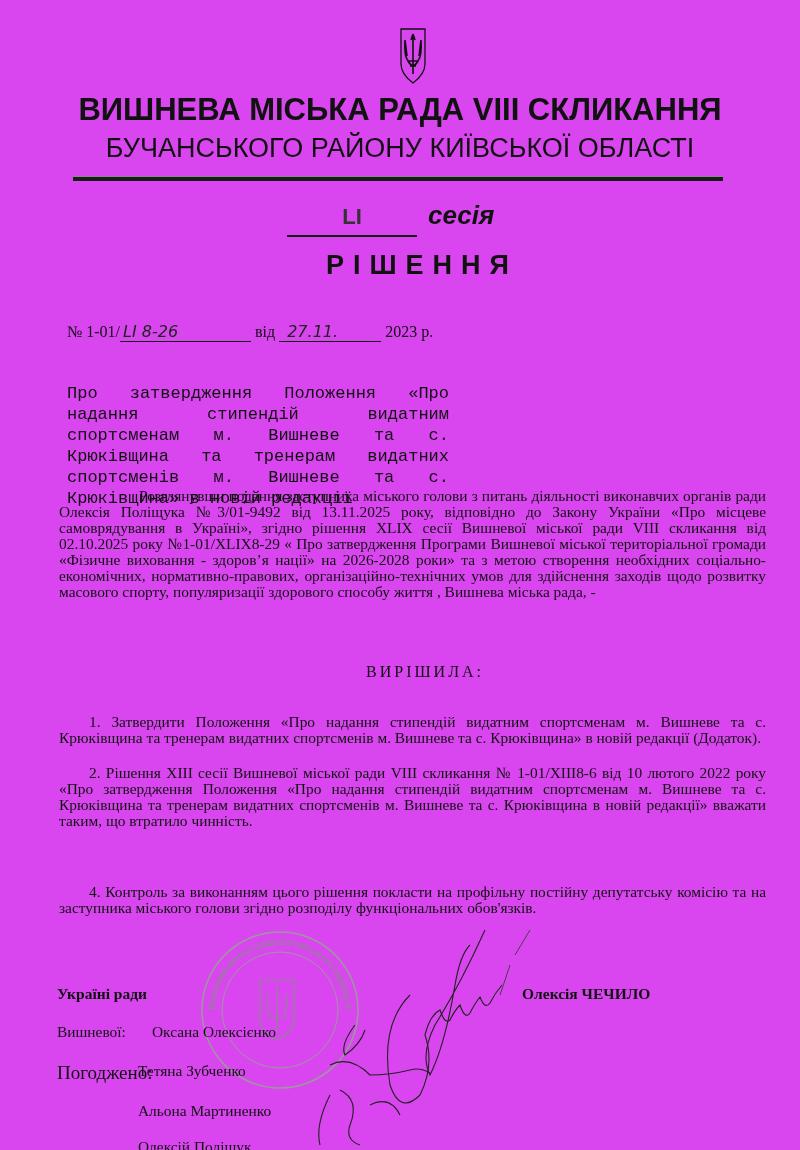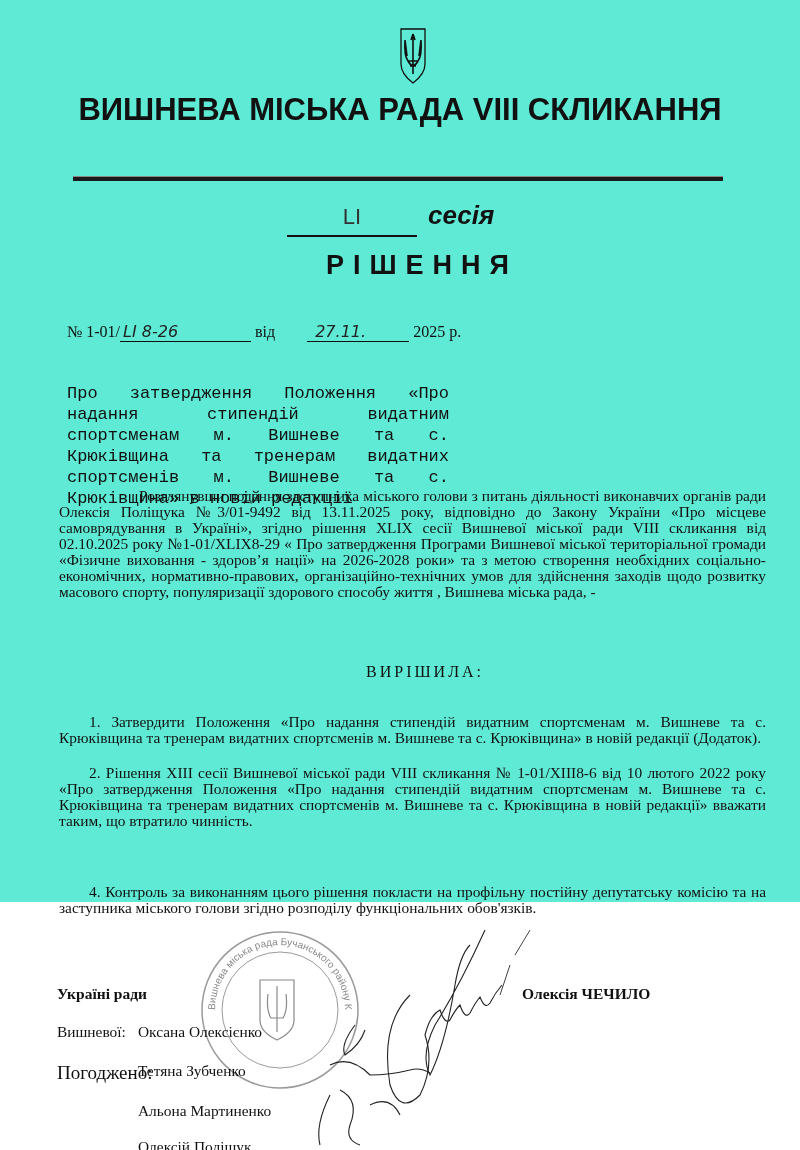--- a/index.html
+++ b/index.html
@@ -1,84 +1,85 @@
 <!DOCTYPE html>
 <html><head>
 <meta charset="utf-8">
 <style>
   html, body { margin: 0; padding: 0; background: #ffffff; }
   body { width: 800px; height: 1150px; overflow: hidden; position: relative; color: #111; }
-  .page { position: absolute; left: 0; top: 0; width: 800px; height: 902px; background: #5eead4; }
+  .page { position: absolute; left: 0; top: 0; width: 800px; height: 1150px; background: #d946ef; }
   .abs { position: absolute; }
   .serif { font-family: "Liberation Serif", "DejaVu Serif", serif; }
   .sans { font-family: "Liberation Sans", "DejaVu Sans", sans-serif; }
 
   #coat { left: 399px; top: 26px; width: 28px; height: 60px; }
   #council-name { left: 0; width: 800px; top: 92px; text-align: center; font-size: 31px; font-weight: bold; letter-spacing: 0px; }
   #district-name { left: 0; width: 800px; top: 133px; text-align: center; font-size: 27px; font-weight: normal; }
   #header-rule { left: 73px; top: 176px; width: 650px; height: 4px; background: #1a1a1a; border-top: 1px solid #888; }
 
   #session-line { left: 287px; top: 199px; width: 130px; height: 36px; border-bottom: 2px solid #111; text-align: center; }
-  #session-number { font-family: "Liberation Sans", sans-serif; font-size: 22px; color: #333; font-weight: normal; line-height: 36px; margin-top: 27px; }
+  #session-number { font-family: "Liberation Sans", sans-serif; font-size: 22px; color: #333; font-weight: bold; line-height: 36px; margin-top: 27px; }
   #session-word { left: 428px; top: 200px; font-size: 26px; font-weight: bold; font-style: italic; }
   #decision-title { left: 0; width: 800px; top: 250px; text-align: center; font-size: 27px; font-weight: bold; letter-spacing: 9px; padding-left: 44px; box-sizing: border-box; }
 
   #decision-number-row { left: 67px; top: 322px; font-size: 16px; white-space: nowrap; }
   .fill { display: inline-block; border-bottom: 1px solid #111; text-align: left; font-family: "DejaVu Sans", sans-serif; font-style: italic; color: #222; }
   #decision-number-fill { width: 128px; padding-left: 3px; font-size: 16px; }
-  #decision-date-fill { width: 94px; padding-left: 8px; font-size: 16px; margin-left: 28px; }
+  #decision-date-fill { width: 94px; padding-left: 8px; font-size: 16px; }
 
   #subject { left: 67px; top: 383px; width: 382px; font-size: 17px; line-height: 21px; text-align: justify; text-align-last: left; font-family: Liberation Mono, monospace; }
 
   .body-text { left: 59px; width: 707px; font-size: 15.4px; line-height: 16px; text-align: justify; }
   #preamble { top: 488px; text-indent: 80px; }
   #resolved-heading { left: 0; width: 800px; top: 663px; text-align: center; font-size: 16px; letter-spacing: 3px; padding-left: 50px; box-sizing: border-box; font-weight: normal; }
   .item { text-indent: 30px; }
   #item-1 { top: 690px; margin-top: 24px; }
   #item-2 { top: 765px; }
   #item-3 { top: 851px; }
   #item-4 { top: 884px; }
 
   #signatory-title { left: 57px; top: 985px; font-size: 15.5px; font-weight: bold; }
   #signatory-name { left: 522px; top: 985px; font-size: 15.5px; font-weight: bold; }
   #prepared-label { left: 57px; top: 1023px; font-size: 15.4px; }
-  #prepared-name { left: 138px; top: 1023px; font-size: 15.4px; }
+  #prepared-name { left: 152px; top: 1023px; font-size: 15.4px; }
   #agreed-label { left: 57px; top: 1062px; font-size: 19px; }
   #agreed-name-1 { left: 138px; top: 1062px; font-size: 15.4px; }
   #agreed-name-2 { left: 138px; top: 1102px; font-size: 15.4px; }
   #agreed-name-3 { left: 138px; top: 1138px; font-size: 15.4px; }
 
   #stamp { left: 198px; top: 928px; width: 165px; height: 165px; }
   #signature { left: 260px; top: 925px; width: 300px; height: 225px; }
 </style>
 </head>
 <body>
 
 <div class="page">
 
   <svg id="coat" class="abs" viewBox="0 0 28 60">
     <path d="M2 3 H26 V38 Q26 48 14 57 Q2 48 2 38 Z" fill="none" stroke="#111" stroke-width="1.3"></path>
     <path d="M14 8 V48 M14 8 L12 14 M14 8 L16 14 M6 14 Q5 30 9 35 L19 35 Q23 30 22 14 M6 14 L8 30 M22 14 L20 30 M9 35 Q14 44 19 35 M11 40 H17" fill="none" stroke="#111" stroke-width="1.6"></path>
   </svg>
 
   <div id="council-name" class="abs sans">ВИШНЕВА МІСЬКА РАДА VIII СКЛИКАННЯ</div>
+  <div id="district-name" class="abs sans">БУЧАНСЬКОГО РАЙОНУ КИЇВСЬКОЇ ОБЛАСТІ</div>
   <div id="header-rule" class="abs"></div>
 
   <div id="session-line" class="abs">
     <span id="session-number">LI</span>
   </div>
   <div id="session-word" class="abs sans">сесія</div>
 
   <div id="decision-title" class="abs sans">РІШЕННЯ</div>
 
   <div id="decision-number-row" class="abs serif">
     <span>№ 1-01/</span><span id="decision-number-fill" class="fill">LI 8-26</span>
     <span>від</span>
     <span id="decision-date-fill" class="fill">27.11.</span>
-    <span>2025 р.</span>
+    <span>2023 р.</span>
   </div>
 
   <div id="subject" class="abs serif">Про затвердження Положення «Про надання стипендій видатним спортсменам м. Вишневе та с. Крюківщина та тренерам видатних спортсменів м. Вишневе та с. Крюківщина» в новій редакції</div>
 
   <div id="preamble" class="abs serif body-text">Розглянувши подання заступника міського голови з питань діяльності виконавчих органів ради Олексія Поліщука №3/01-9492 від 13.11.2025 року, відповідно до Закону України «Про місцеве самоврядування в Україні», згідно рішення XLIX сесії Вишневої міської ради VIII скликання від 02.10.2025 року №1-01/XLIX8-29 « Про затвердження Програми Вишневої міської територіальної громади «Фізичне виховання - здоров’я нації» на 2026-2028 роки» та з метою створення необхідних соціально-економічних, нормативно-правових, організаційно-технічних умов для здійснення заходів щодо розвитку масового спорту, популяризації здорового способу життя , Вишнева міська рада, -</div>
 
   <div id="resolved-heading" class="abs serif">ВИРІШИЛА:</div>
 
   <div id="item-1" class="abs serif body-text item">1. Затвердити Положення «Про надання стипендій  видатним спортсменам м. Вишневе та с. Крюківщина та тренерам видатних спортсменів м. Вишневе та с. Крюківщина» в новій редакції (Додаток).</div>
   <div id="item-2" class="abs serif body-text item">2. Рішення XIII сесії Вишневої міської ради VIII скликання № 1-01/XIII8-6 від 10 лютого 2022 року «Про затвердження Положення «Про надання стипендій видатним спортсменам м. Вишневе та с. Крюківщина та тренерам видатних спортсменів м. Вишневе та с. Крюківщина в новій редакції» вважати таким, що втратило чинність.</div>

